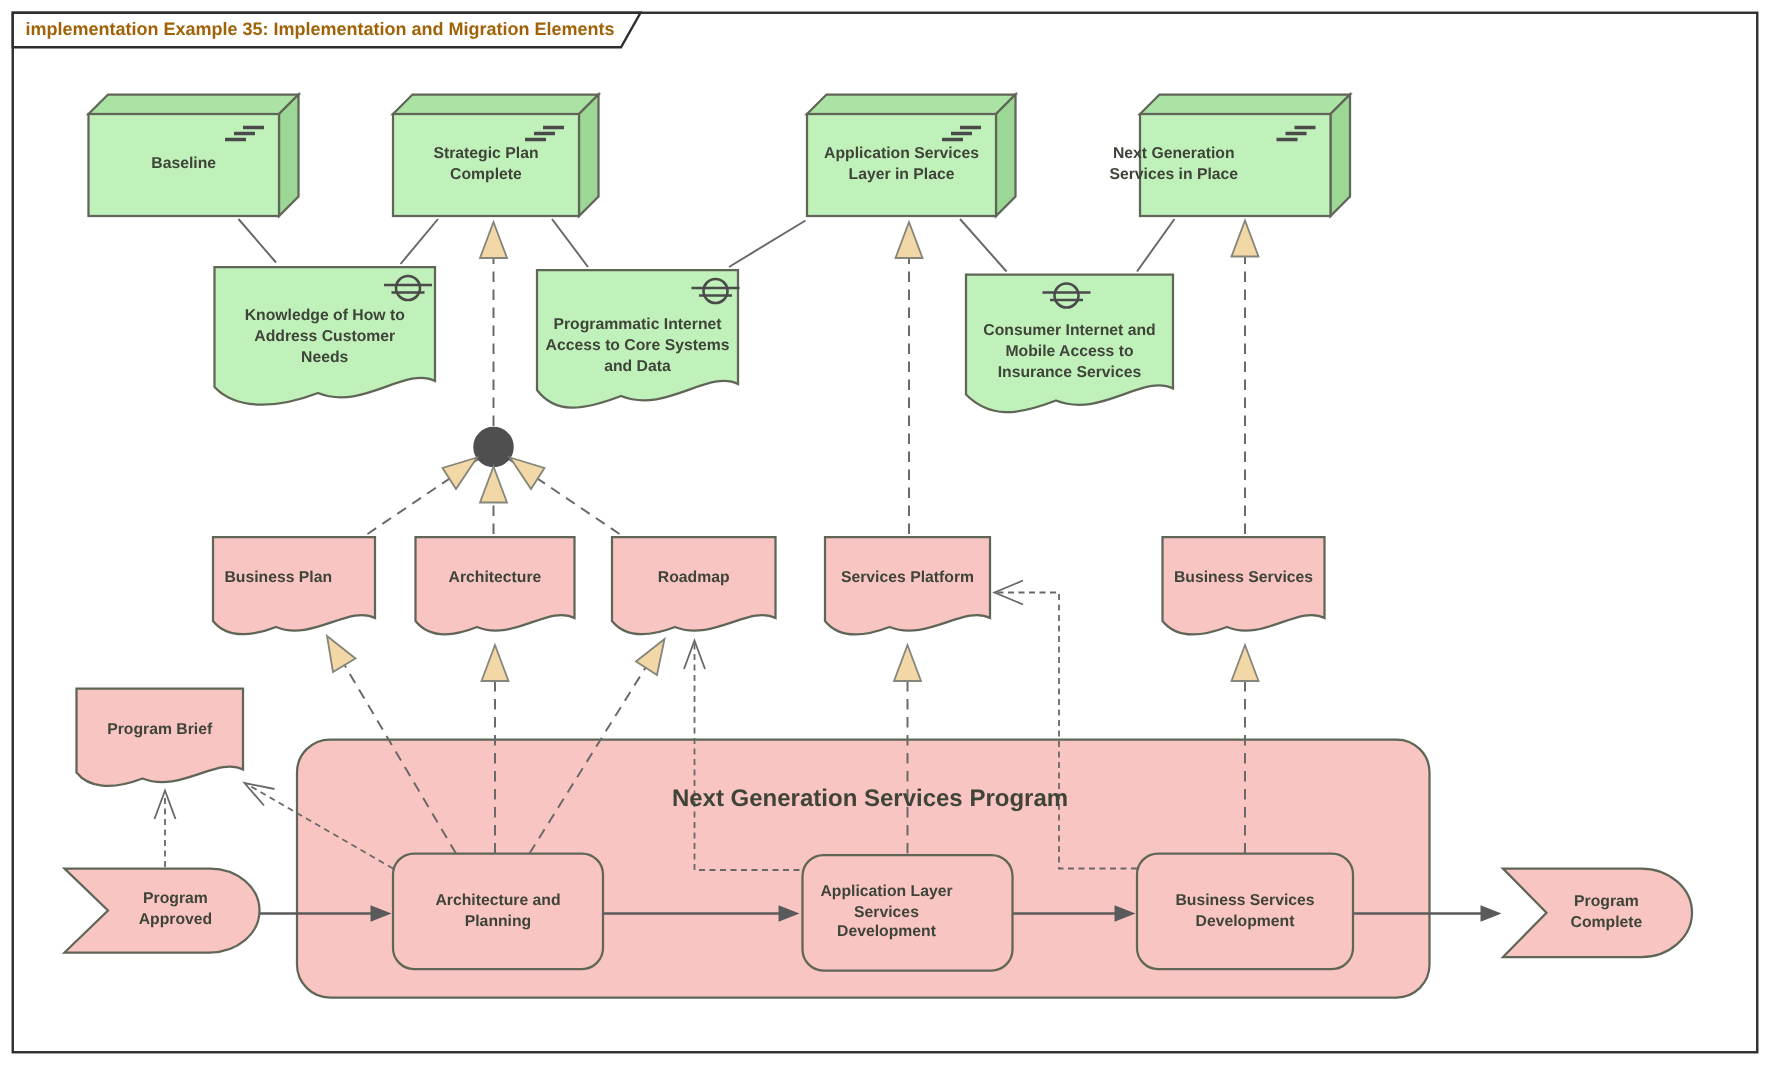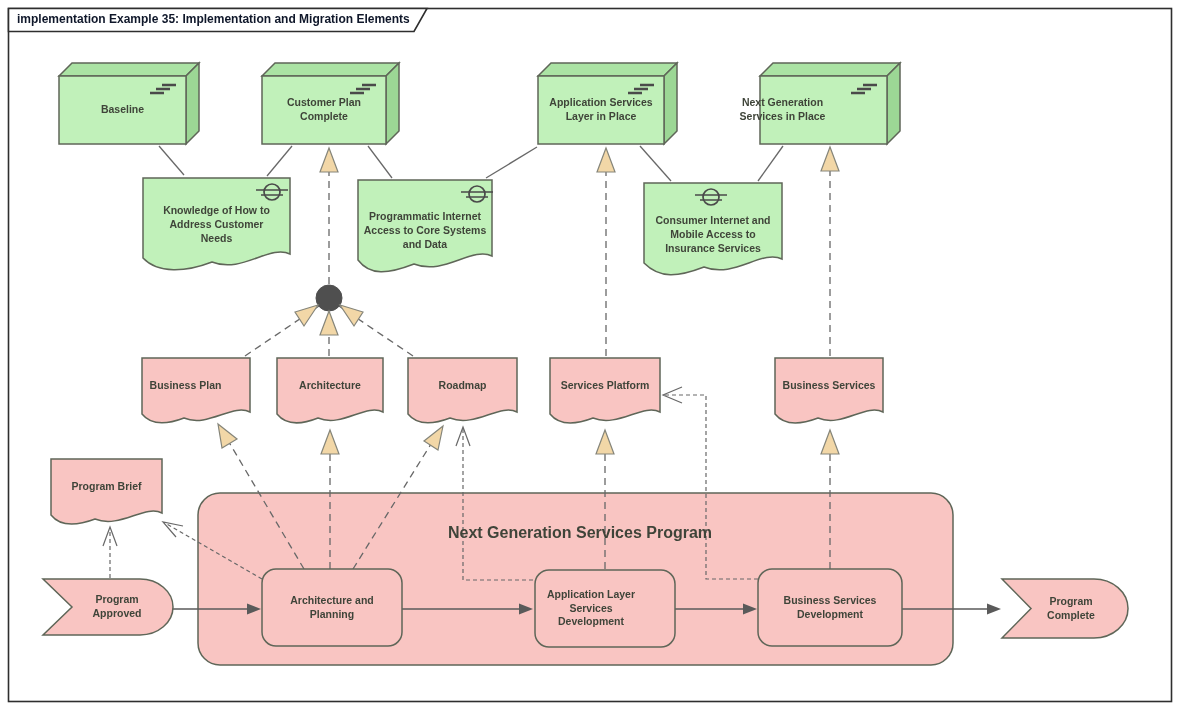--- a/index.html
+++ b/index.html
@@ -20,21 +20,21 @@
   .dashD{stroke:var(--line);stroke-width:1.2;fill:none;stroke-dasharray:4 3;}
   .vhead{stroke:var(--line);stroke-width:1.2;fill:none;}
   .flow{stroke:#5a5a5a;stroke-width:1.6;fill:none;}
   .fhead{fill:#5a5a5a;stroke:none;}
   .thead{fill:var(--arrowhead_tan);stroke:#85857a;stroke-width:1.2;}
   .junction{fill:var(--junction);stroke:var(--junction);}
   .lbl{position:absolute;display:flex;flex-direction:column;align-items:center;
        justify-content:center;text-align:center;color:var(--text);
        font-weight:bold;font-size:10.5px;line-height:1.32;}
   .title{position:absolute;left:17px;top:12px;font-weight:bold;font-size:12px;
-         color:#0f172a;white-space:nowrap;}
+         color:#a16207;white-space:nowrap;}
   .proglbl{font-size:16px;}
 </style>
 </head>
 <body>
 
 <div id="canvas">
 <svg width="1179" height="711" viewBox="0 0 1179 711">
 
   <rect class="frame" x="8.5" y="8.5" width="1163" height="693"></rect>
   <path class="tab" d="M8.5,8.5 H427 L414,31.5 H8.5 Z"></path>
@@ -146,21 +146,21 @@
   <polygon class="thead" points="329,311 320,335 338,335"></polygon>
   <polygon class="thead" points="340,305 363,312 354,326"></polygon>
 </svg>
 
   <div class="title">implementation Example 35: Implementation and Migration Elements</div>
 
   <div class="lbl" style="left:59px;top:76px;width:127px;height:68px">
     <div>Baseline</div>
   </div>
   <div class="lbl" style="left:262px;top:76px;width:124px;height:68px">
-    <div>Customer Plan</div>
+    <div>Strategic Plan</div>
     <div>Complete</div>
   </div>
   <div class="lbl" style="left:538px;top:76px;width:126px;height:68px">
     <div>Application Services</div>
     <div>Layer in Place</div>
   </div>
   <div class="lbl" style="left:716px;top:76px;width:133px;height:68px">
     <div>Next Generation</div>
     <div>Services in Place</div>
   </div>

